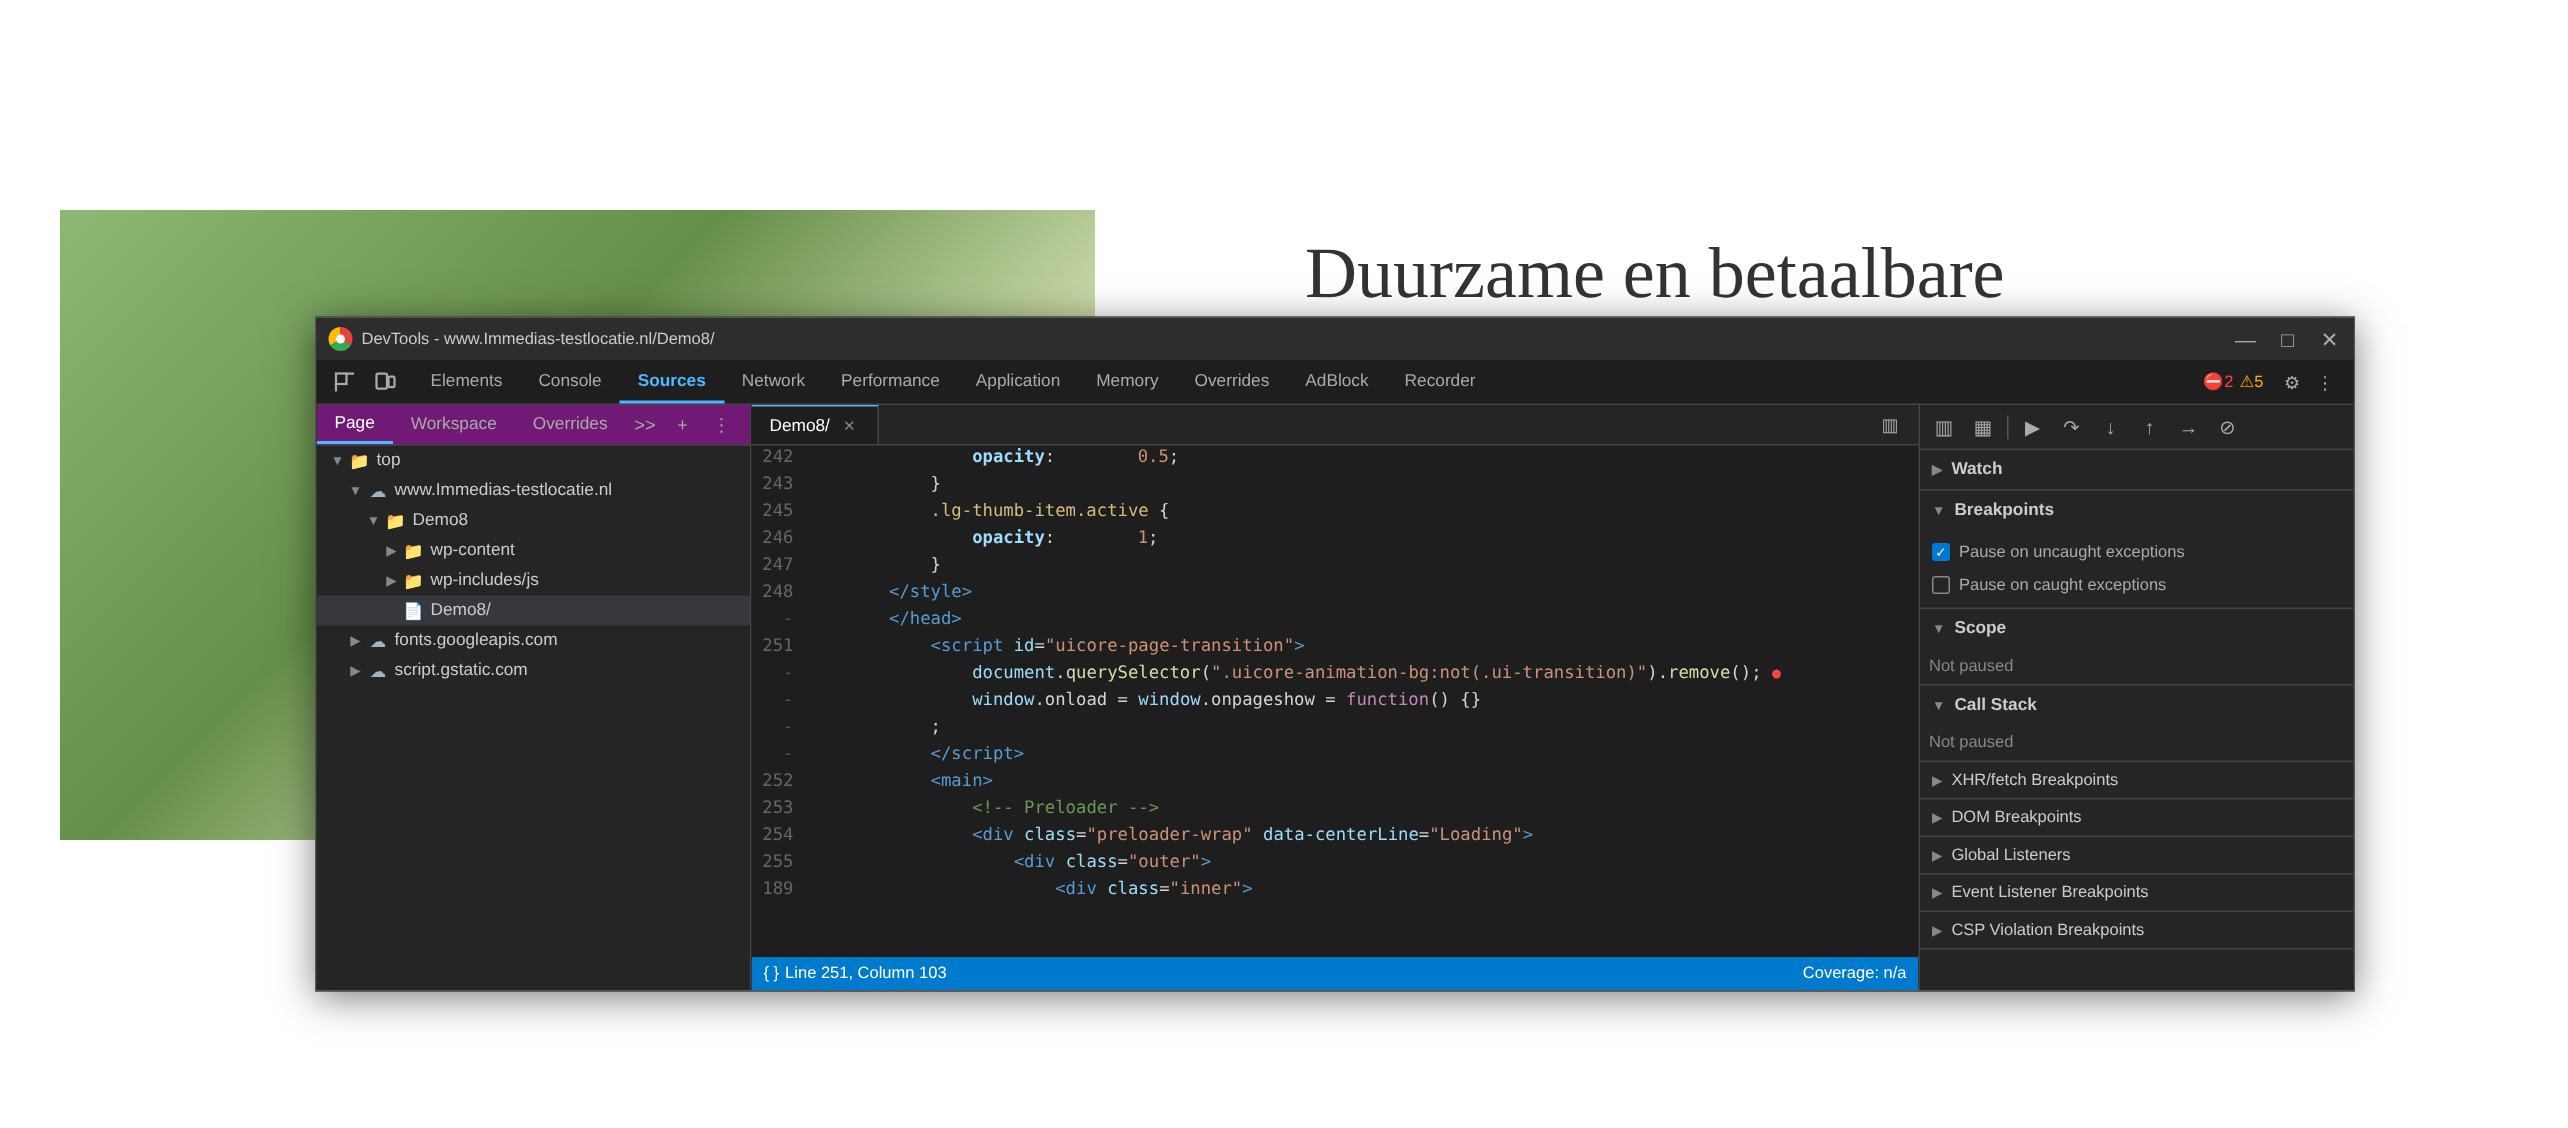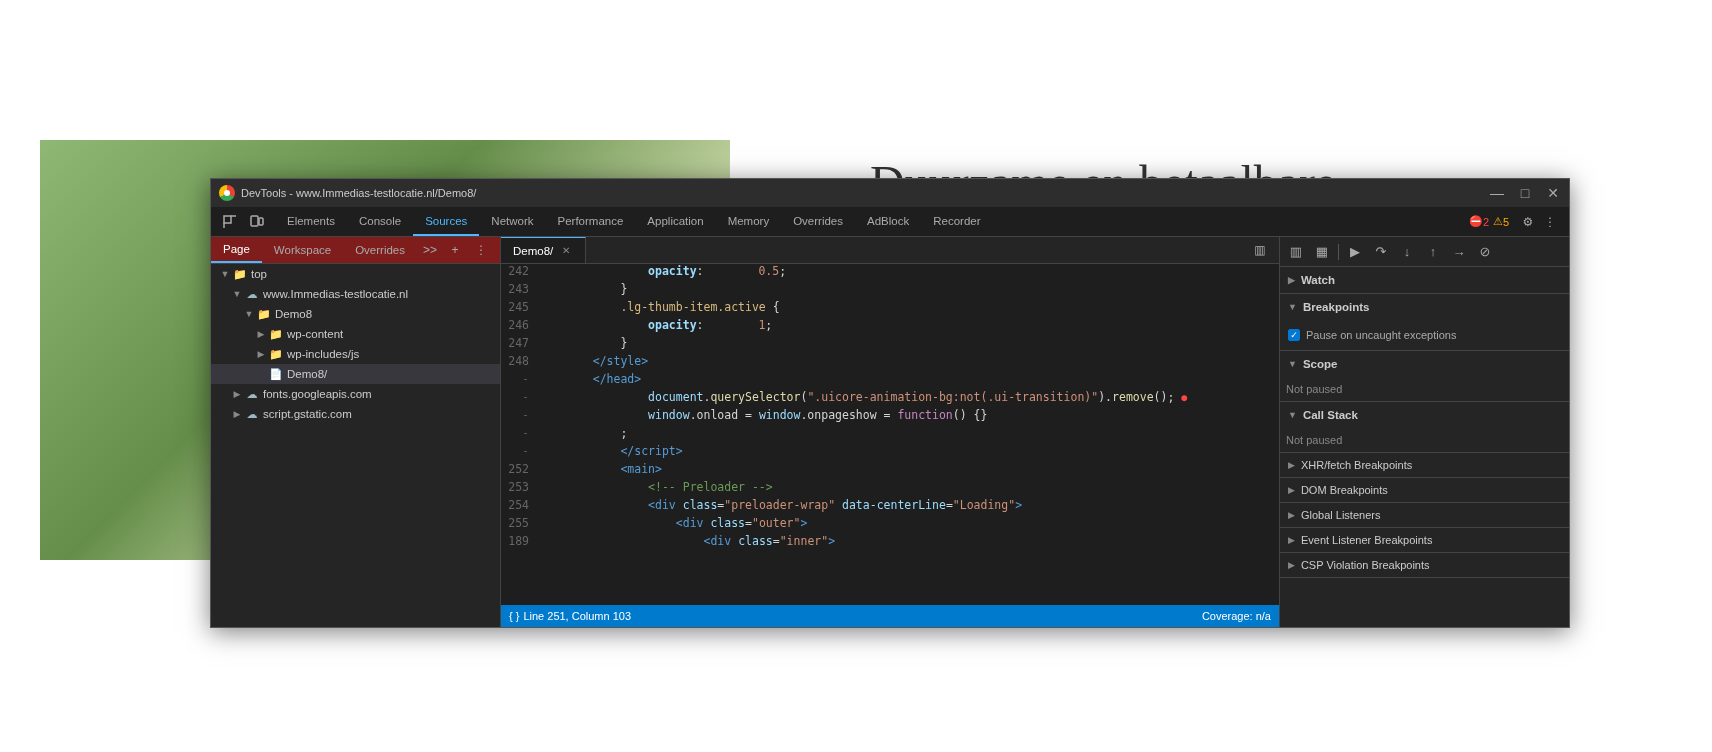--- a/index.html
+++ b/index.html
@@ -34,21 +34,21 @@
       left: 870px;
       font-size: 48px;
       font-weight: 300;
       color: #333;
       font-family: Georgia, serif;
     }
 
     
     .devtools-window {
       position: absolute;
-      top: 178px;
+      top: 211px;
       left: 210px;
       width: 1360px;
       height: 450px;
       background: #1e1e1e;
       border: 1px solid #555;
       display: flex;
       flex-direction: column;
       box-shadow: 0 4px 24px rgba(0,0,0,0.5);
     }
 
@@ -95,20 +95,21 @@
       font-size: 11.5px;
       display: flex;
       align-items: center;
       cursor: pointer;
       white-space: nowrap;
       border-bottom: 2px solid transparent;
     }
     .tab-item.active {
       color: #4db8ff;
       border-bottom: 2px solid #4db8ff;
+      font-weight: bold;
     }
     .tab-icons {
       display: flex;
       align-items: center;
       margin-right: 8px;
       gap: 4px;
     }
     .tab-icon-btn {
       width: 22px;
       height: 22px;
@@ -124,21 +125,21 @@
     .tabs-right {
       display: flex;
       align-items: center;
       margin-left: auto;
       padding-right: 8px;
     }
 
     
     .sub-tabs-bar {
       height: 27px;
-      background: #7f1d1d;
+      background: #701a75;
       display: flex;
       align-items: stretch;
       border-bottom: 1px solid #444;
       flex-shrink: 0;
     }
     .sub-tab {
       padding: 0 12px;
       color: #aaa;
       font-size: 11.5px;
       display: flex;
@@ -588,20 +589,25 @@
             <span class="line-content">    <span class="html-tag">&lt;/style&gt;</span></span>
           </div>
 
           <div class="code-line">
             <span class="line-num">-</span>
             <span class="line-gutter"></span>
             <span class="line-content">    <span class="html-tag">&lt;/head&gt;</span></span>
           </div>
 
 
+          <div class="code-line">
+            <span class="line-num has-num">251</span>
+            <span class="line-gutter"></span>
+            <span class="line-content">        <span class="html-tag">&lt;script</span> <span class="html-attr">id</span>=<span class="html-str">"uicore-page-transition"</span><span class="html-tag">&gt;</span></span>
+          </div>
 
           <div class="code-line">
             <span class="line-num">-</span>
             <span class="line-gutter"></span>
             <span class="line-content">            <span class="js-obj">document</span>.<span class="js-fn">querySelector</span>(<span class="js-str">".uicore-animation-bg:not(.ui-transition)"</span>).<span class="js-fn">remove</span>(); <span class="js-err" style="color:#f44;font-size:10px;">●</span></span>
           </div>
 
           <div class="code-line">
             <span class="line-num">-</span>
             <span class="line-gutter"></span>
@@ -686,20 +692,24 @@
       <div class="debug-section">
         <div class="debug-section-header">
           <span class="debug-arrow">▼</span>
           <span>Breakpoints</span>
         </div>
         <div class="debug-body">
           <div class="debug-item">
             <div class="debug-checkbox checked">✓</div>
             <span>Pause on uncaught exceptions</span>
           </div>
+          <div class="debug-item">
+            <div class="debug-checkbox"></div>
+            <span>Pause on caught exceptions</span>
+          </div>
         </div>
       </div>
 
       <div class="debug-section">
         <div class="debug-section-header">
           <span class="debug-arrow">▼</span>
           <span>Scope</span>
         </div>
         <div class="not-paused">Not paused</div>
       </div>

